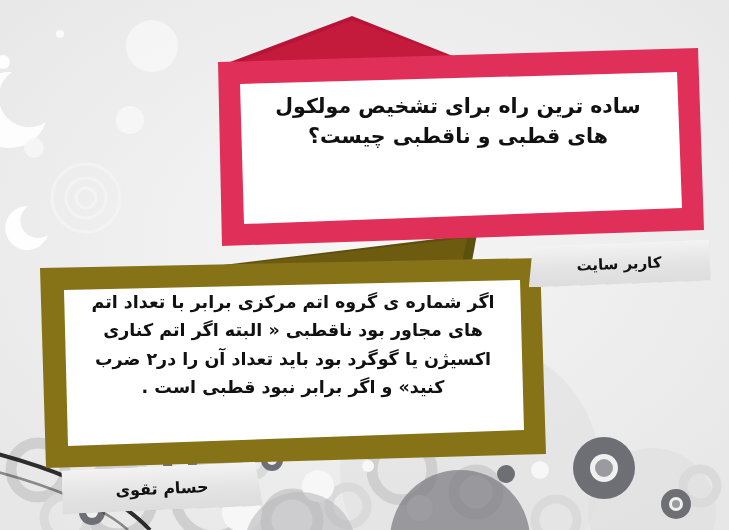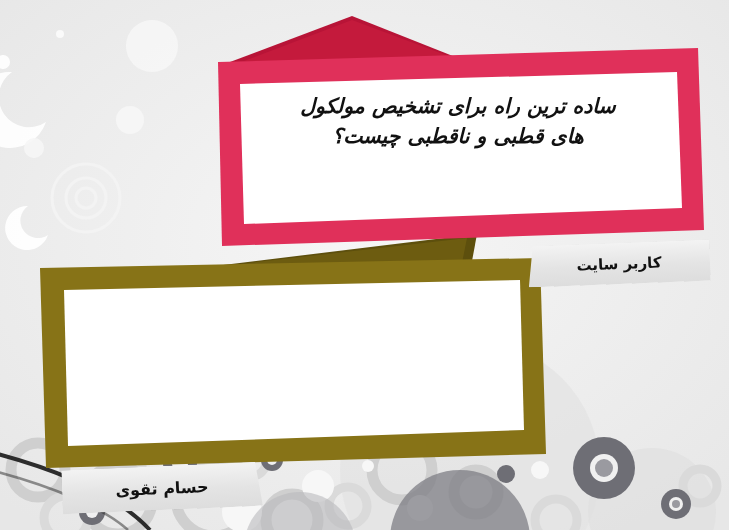--- a/index.html
+++ b/index.html
@@ -32,21 +32,20 @@
   .bubble {
     position: absolute;
     z-index: 3;
   }
 
   #question-bubble {
     left: 212px;
     top: 48px;
     width: 492px;
     height: 198px;
-    font-style: italic;
   }
 
   #question-tail {
     position: absolute;
     z-index: 2;
     left: 230px;
     top: 14px;
     width: 250px;
     height: 56px;
   }
@@ -241,20 +240,24 @@
   <svg id="answer-tail" viewBox="0 0 265 44" preserveAspectRatio="none" aria-hidden="true">
     <polygon points="262,2 255,40 0,34" fill="#5d4f0d"></polygon>
     <polygon points="252,6 246,36 16,33" fill="#6d5c10"></polygon>
   </svg>
 
   <div class="bubble" id="answer-bubble">
     <svg class="bubble-frame" viewBox="0 0 506 210" preserveAspectRatio="none" aria-hidden="true">
       <polygon points="0,10 500,0 506,196 6,210" fill="#877317"></polygon>
       <polygon points="24,32 480,22 484,172 28,188" fill="#ffffff"></polygon>
     </svg>
+    <div class="bubble-text" id="answer-text">اگر شماره ی گروه اتم مرکزی برابر با تعداد اتم
+های مجاور بود ناقطبی « البته اگر اتم کناری
+اکسیژن یا گوگرد بود باید تعداد آن را در۲ ضرب
+کنید» و اگر برابر نبود قطبی است .</div>
   </div>
 
   <div class="name-tag" id="tag-site-user">
     <span class="tag-label">کاربر سایت</span>
   </div>
 
   <div class="name-tag" id="tag-author">
     <span class="tag-label">حسام تقوی</span>
   </div>
 

